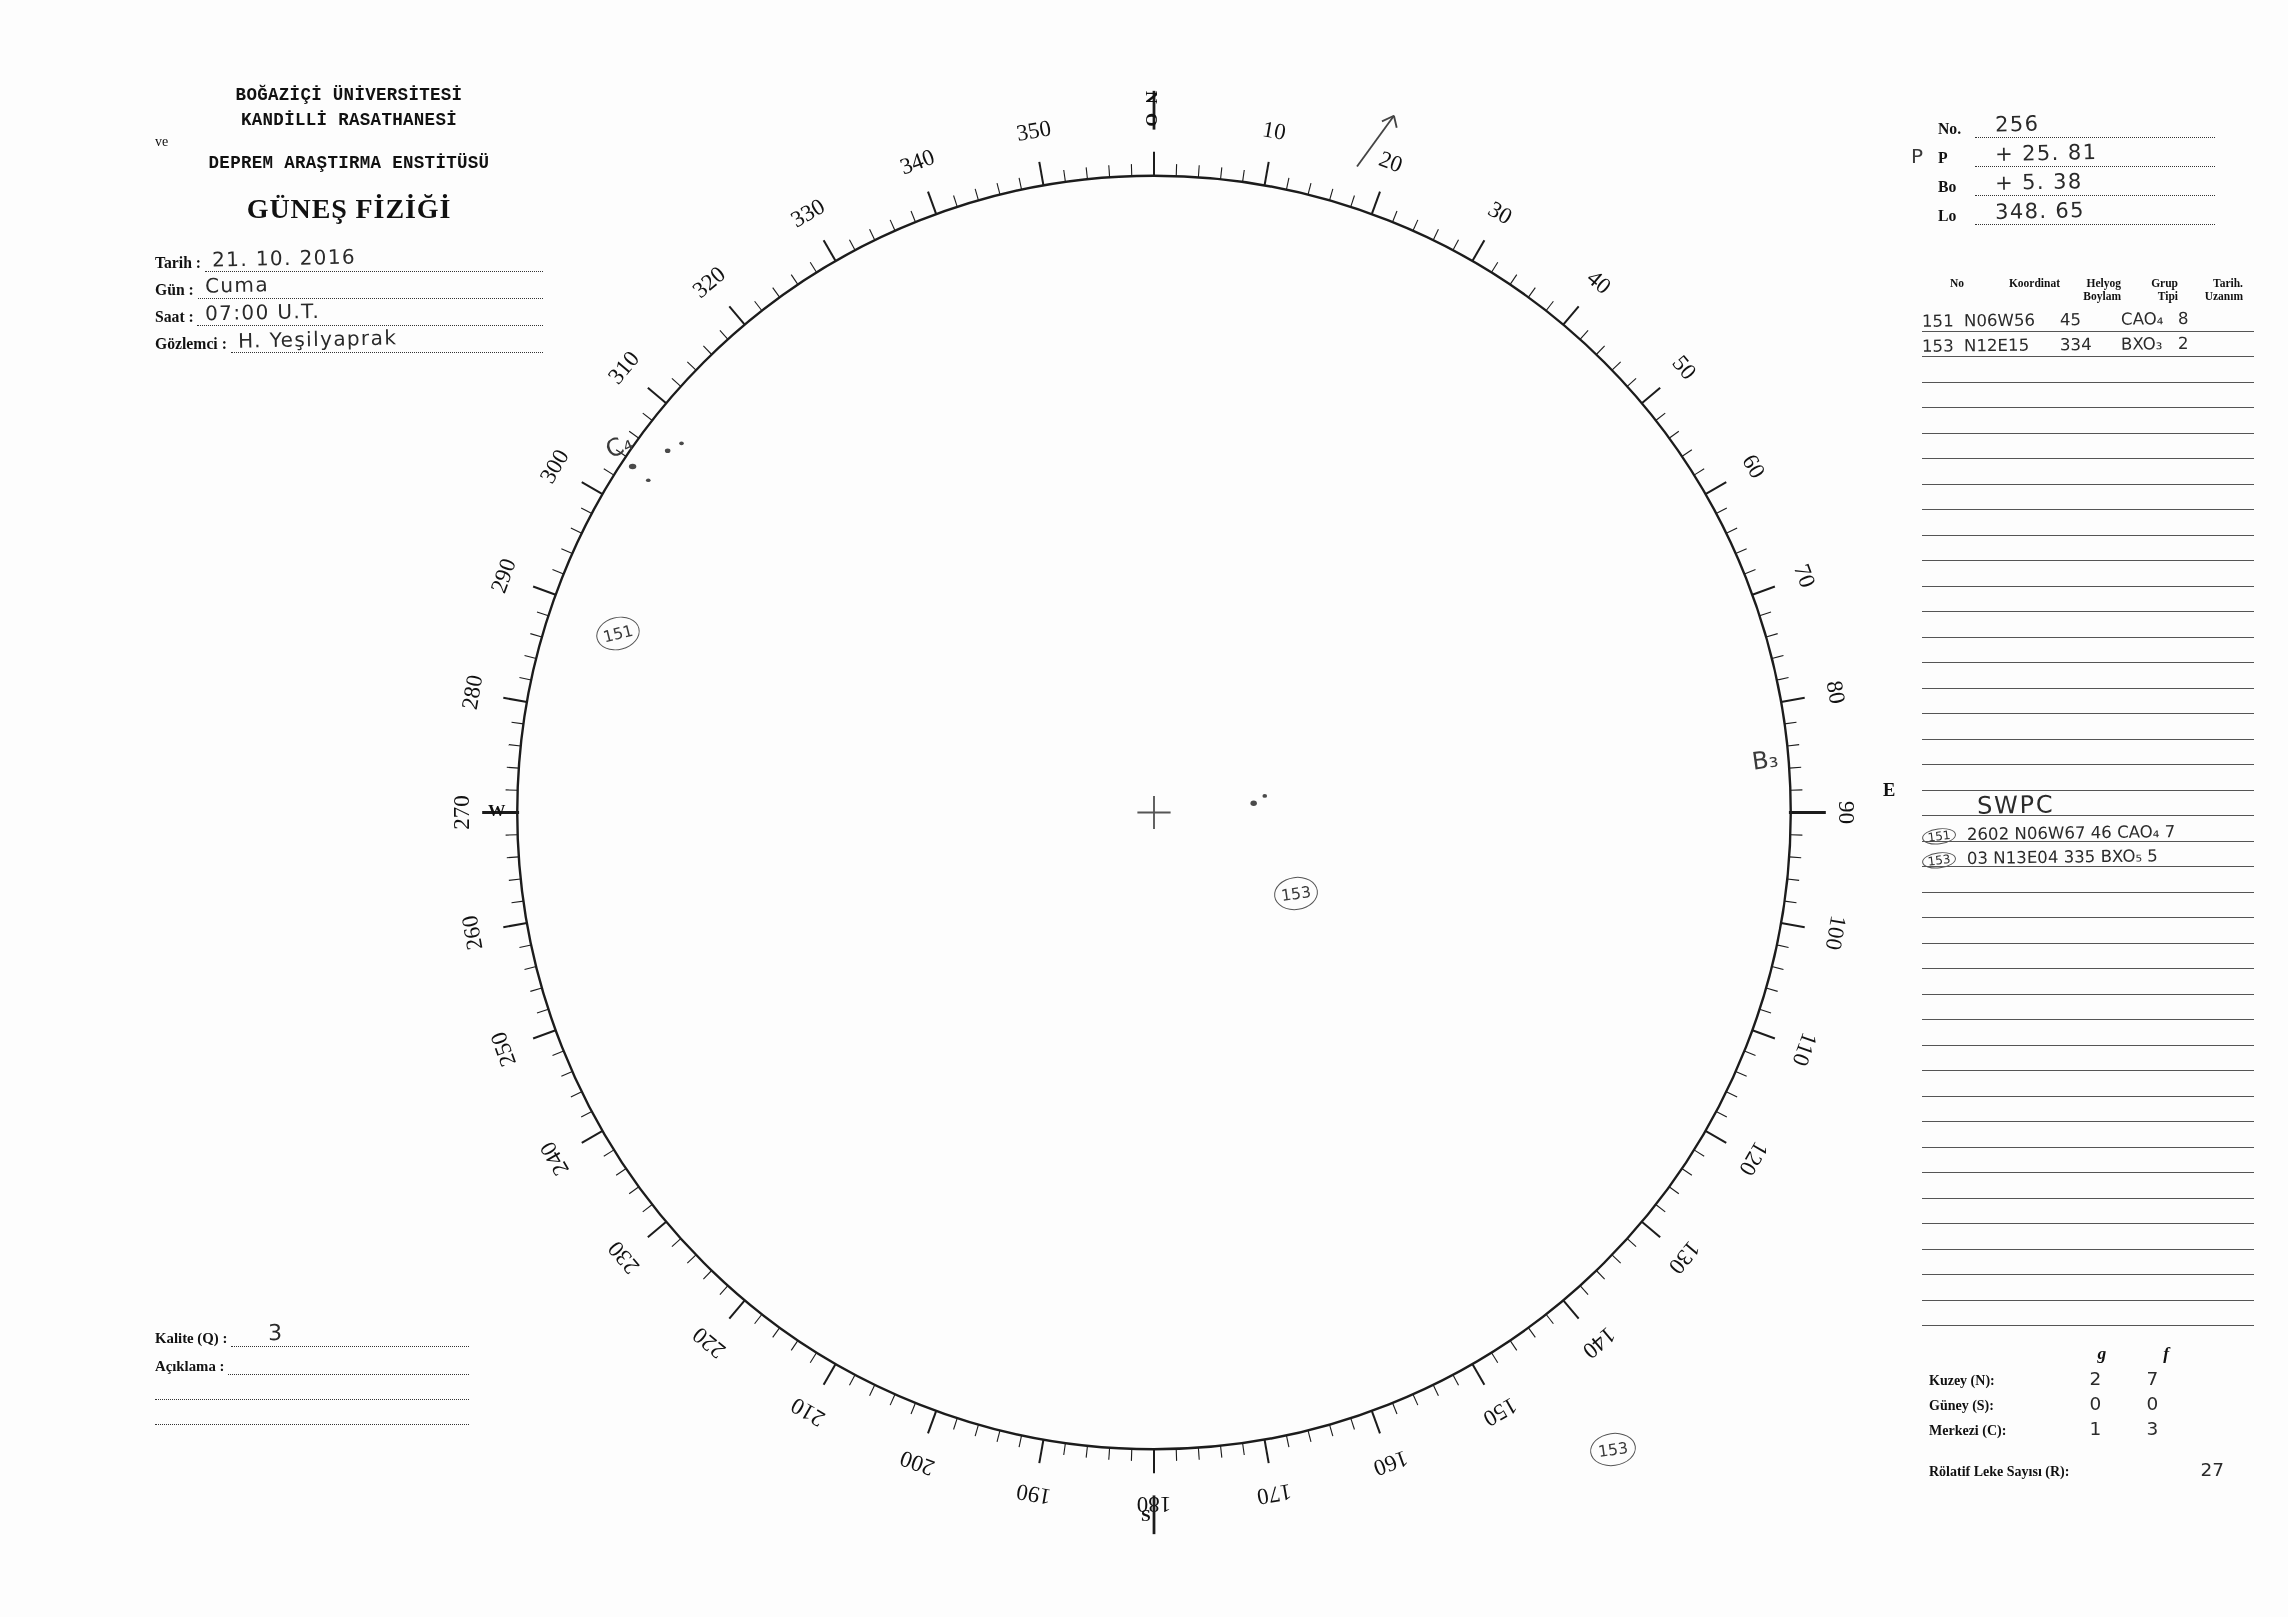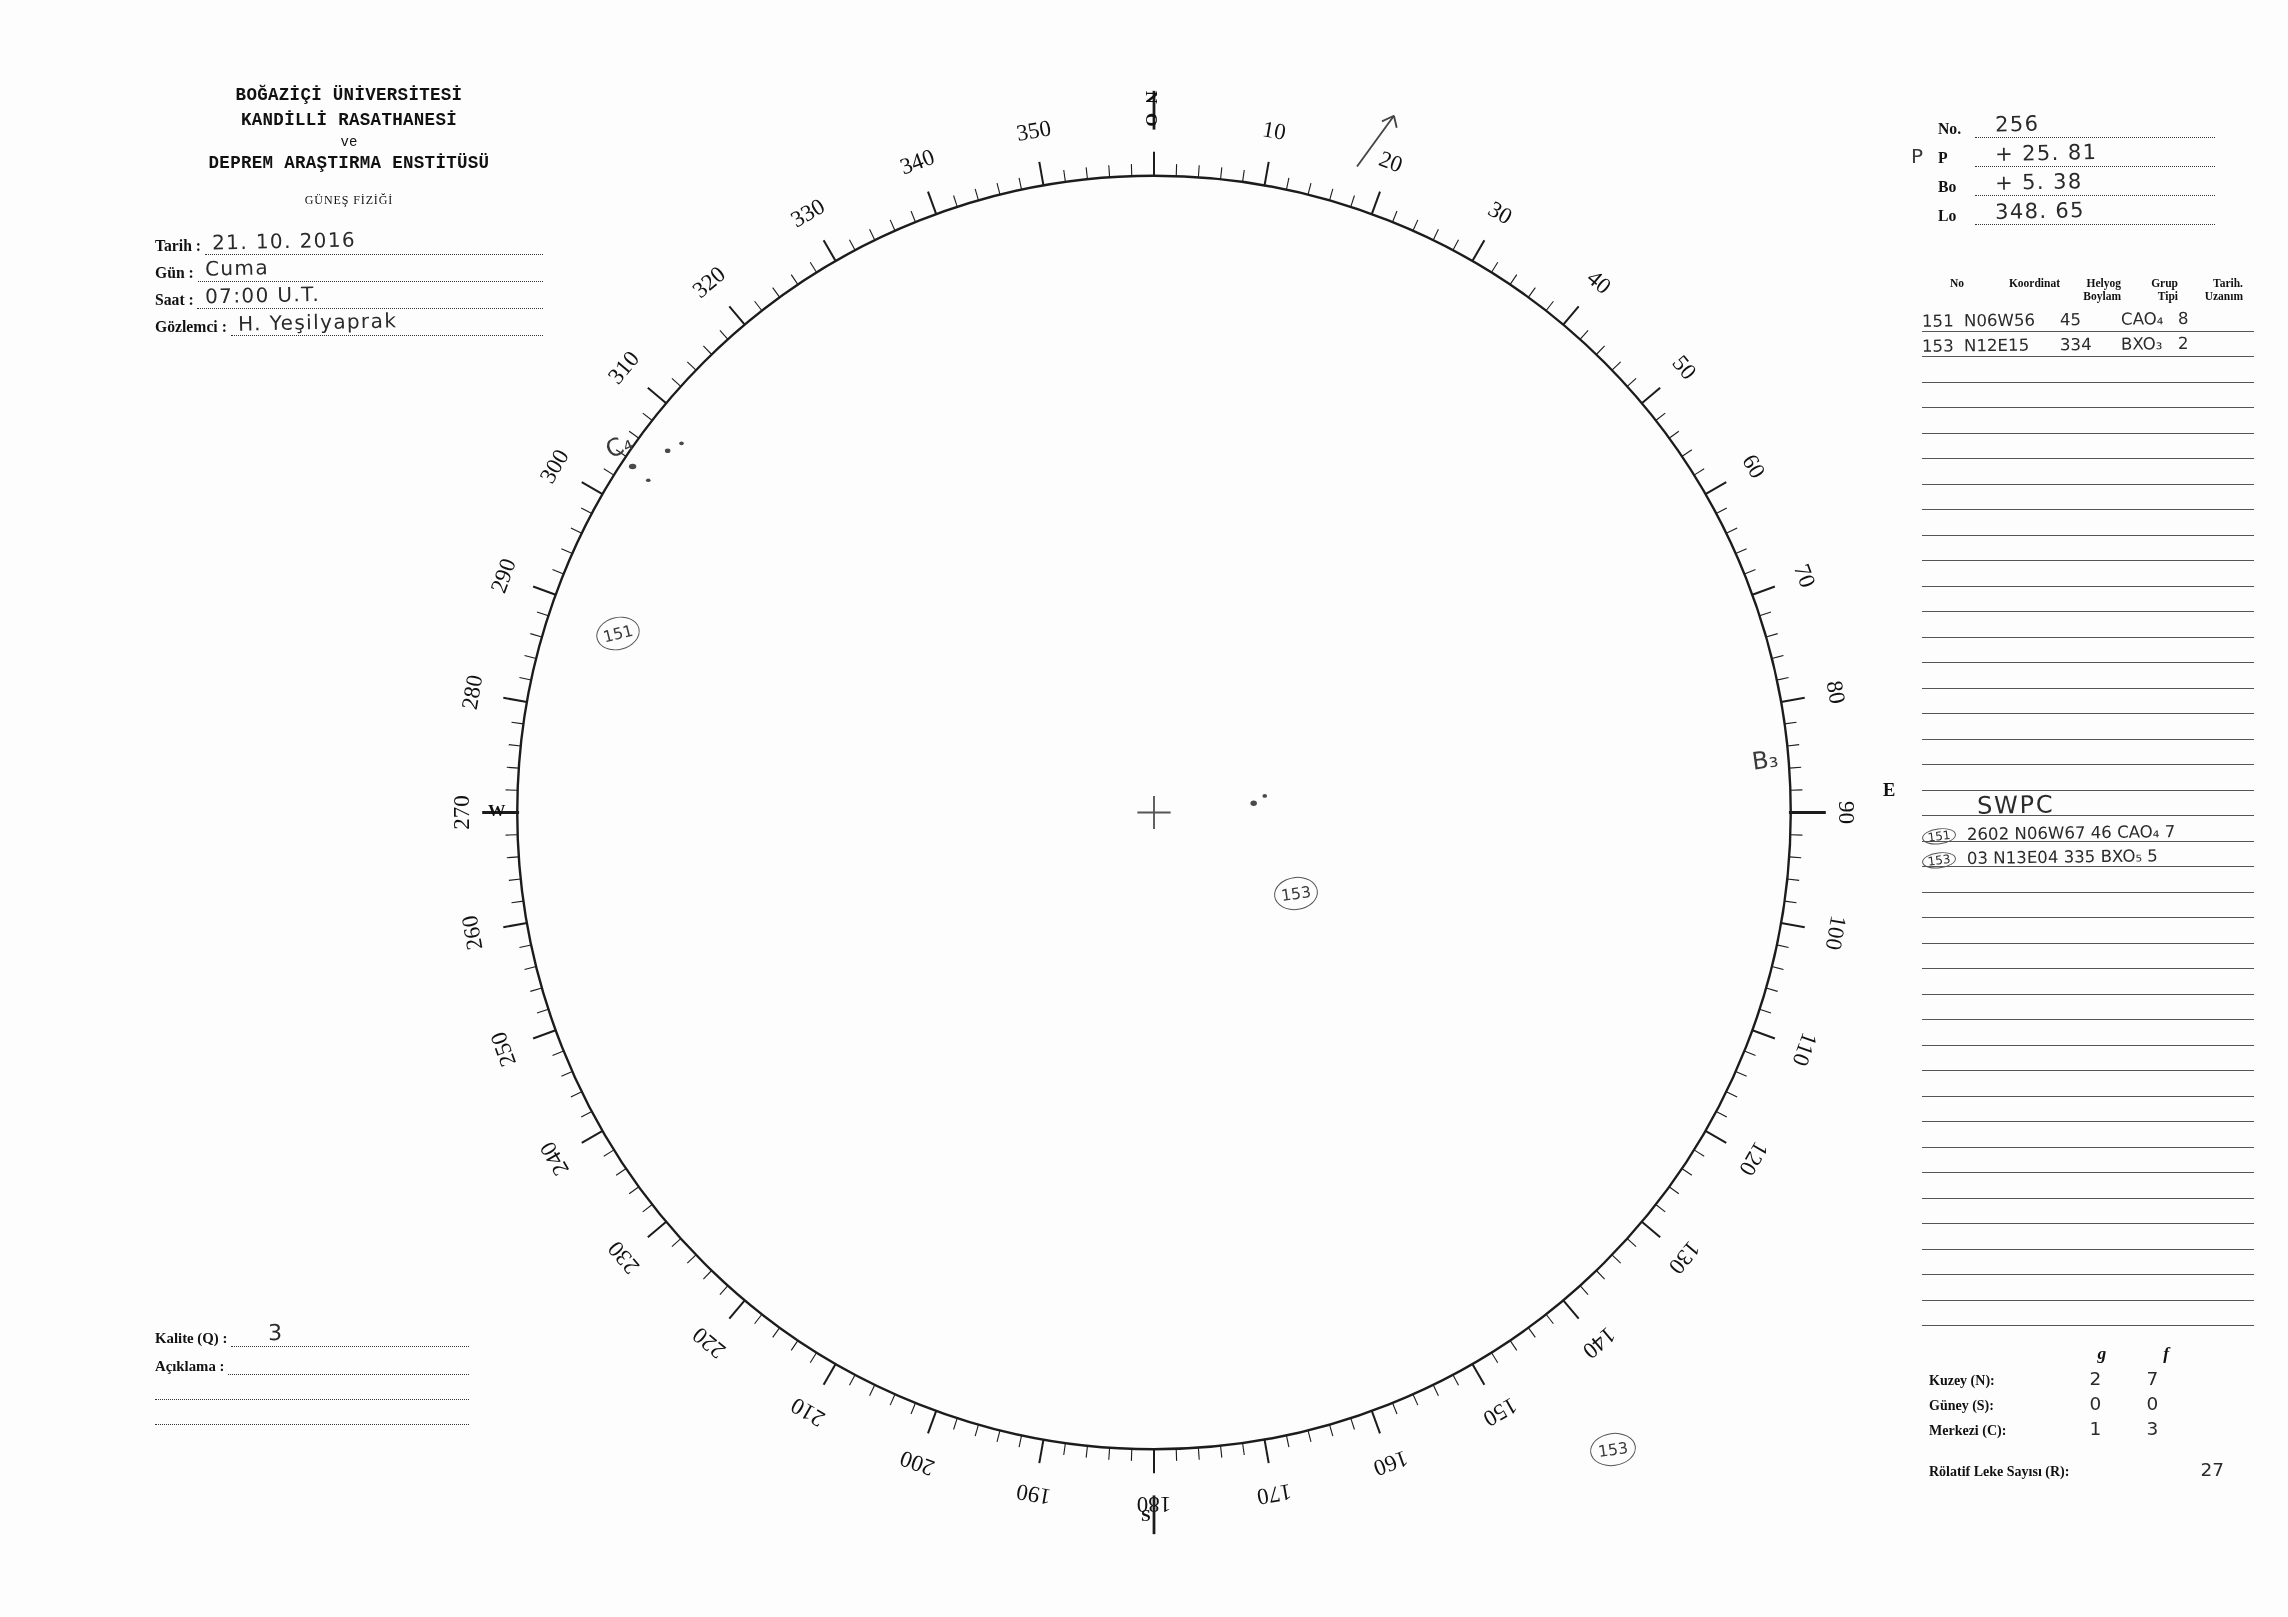--- a/index.html
+++ b/index.html
@@ -32,27 +32,26 @@
     font-family: Liberation Mono, monospace;
     font-weight: bold;
     font-size: 17.5px;
     letter-spacing: 0.3px;
     text-align: center;
     line-height: 1.45;
   }
   .inst-ve {
     font-weight: normal;
     font-size: 14px;
-    text-align: center;
+    text-align: left;
     line-height: 1.2;
-    font-family: Liberation Mono, monospace;
   }
   .section-title {
-    font-weight: normal;
-    font-size: 12px;
+    font-weight: bold;
+    font-size: 28px;
     text-align: center;
     margin-top: 16.6px;
     letter-spacing: 0.9px;
   }
 
   .field-list {
     margin-top: 20px;
   }
   .field-row {
     display: flex;

